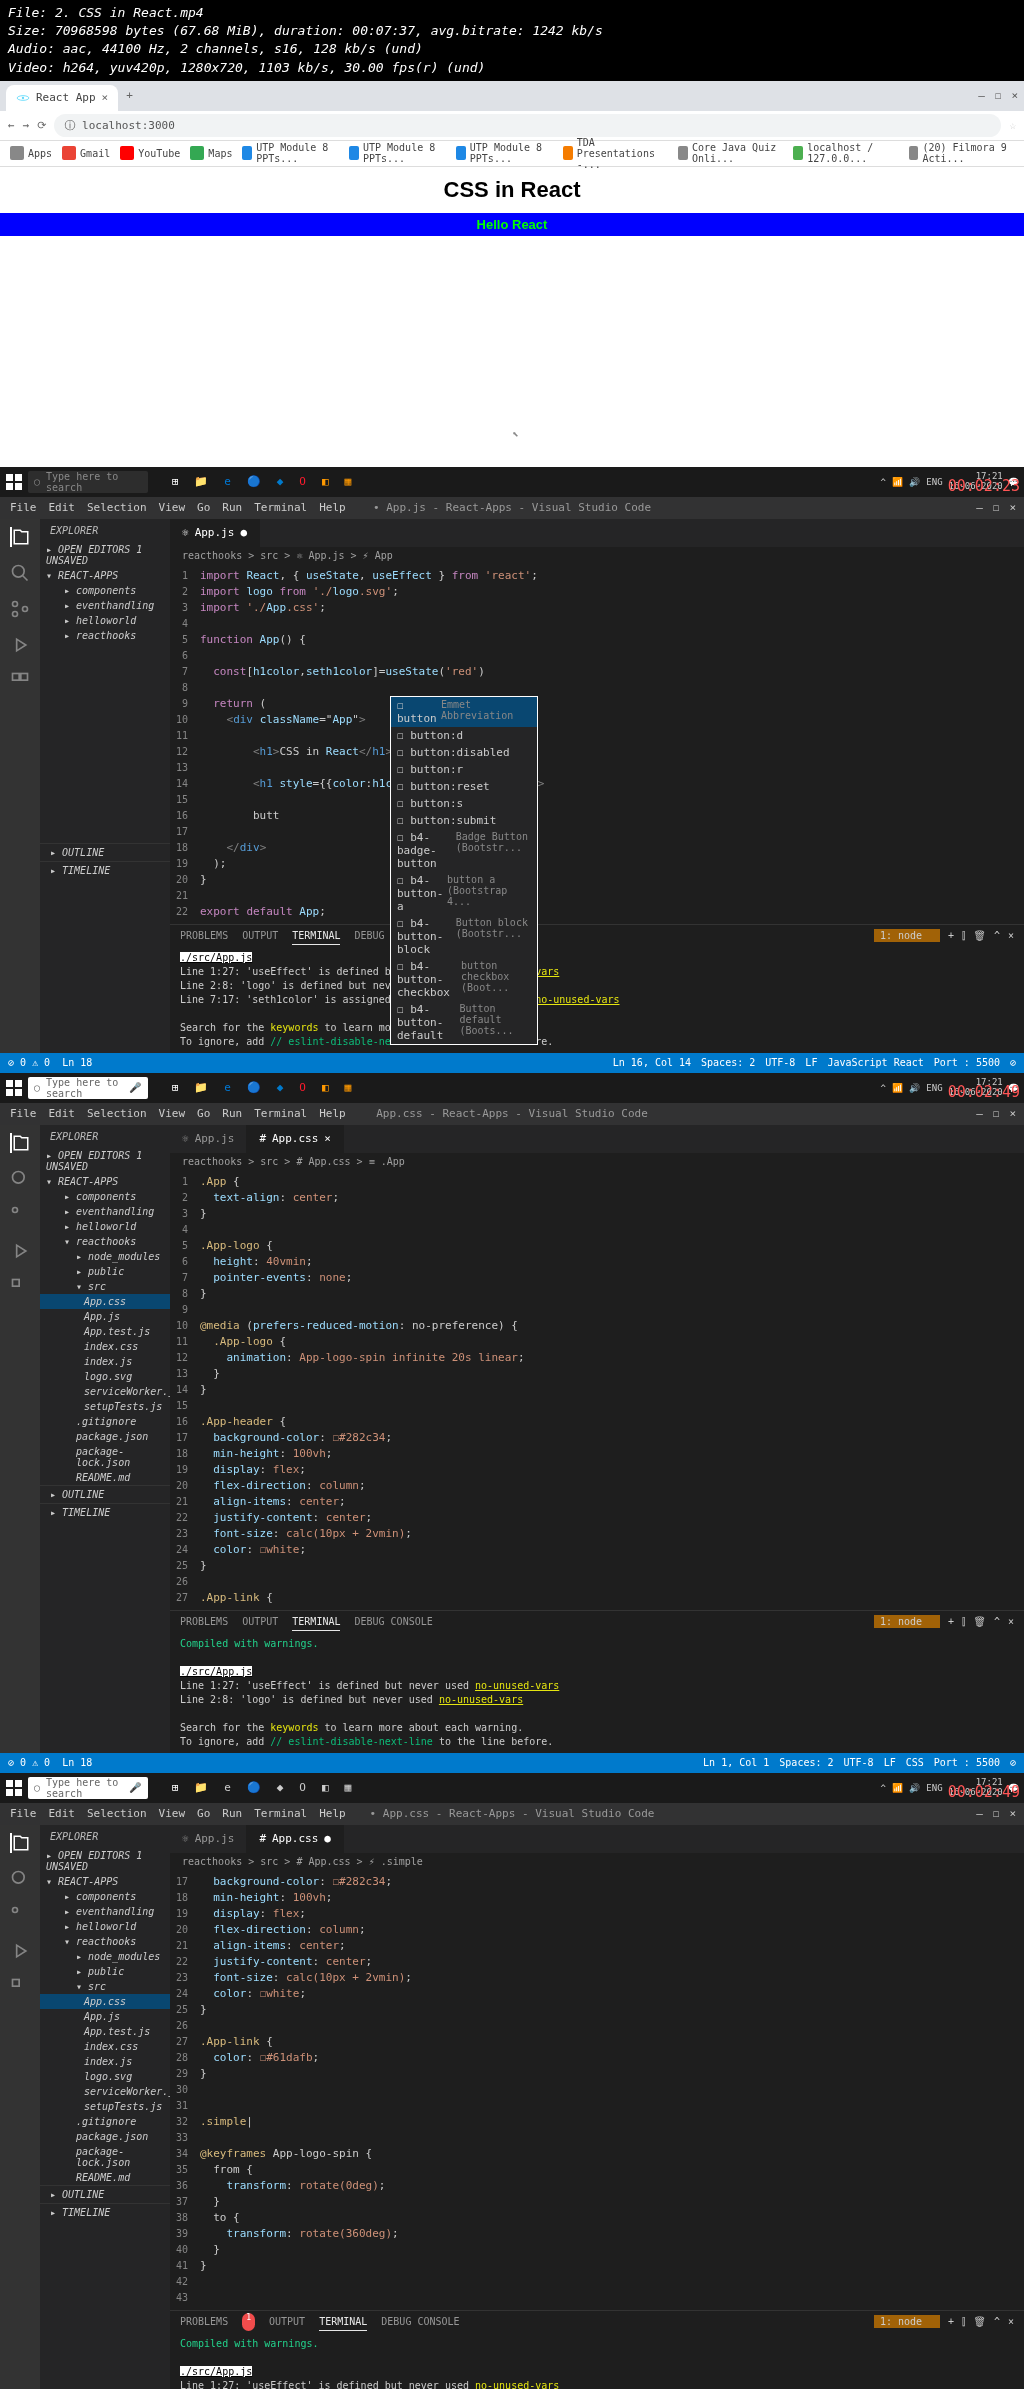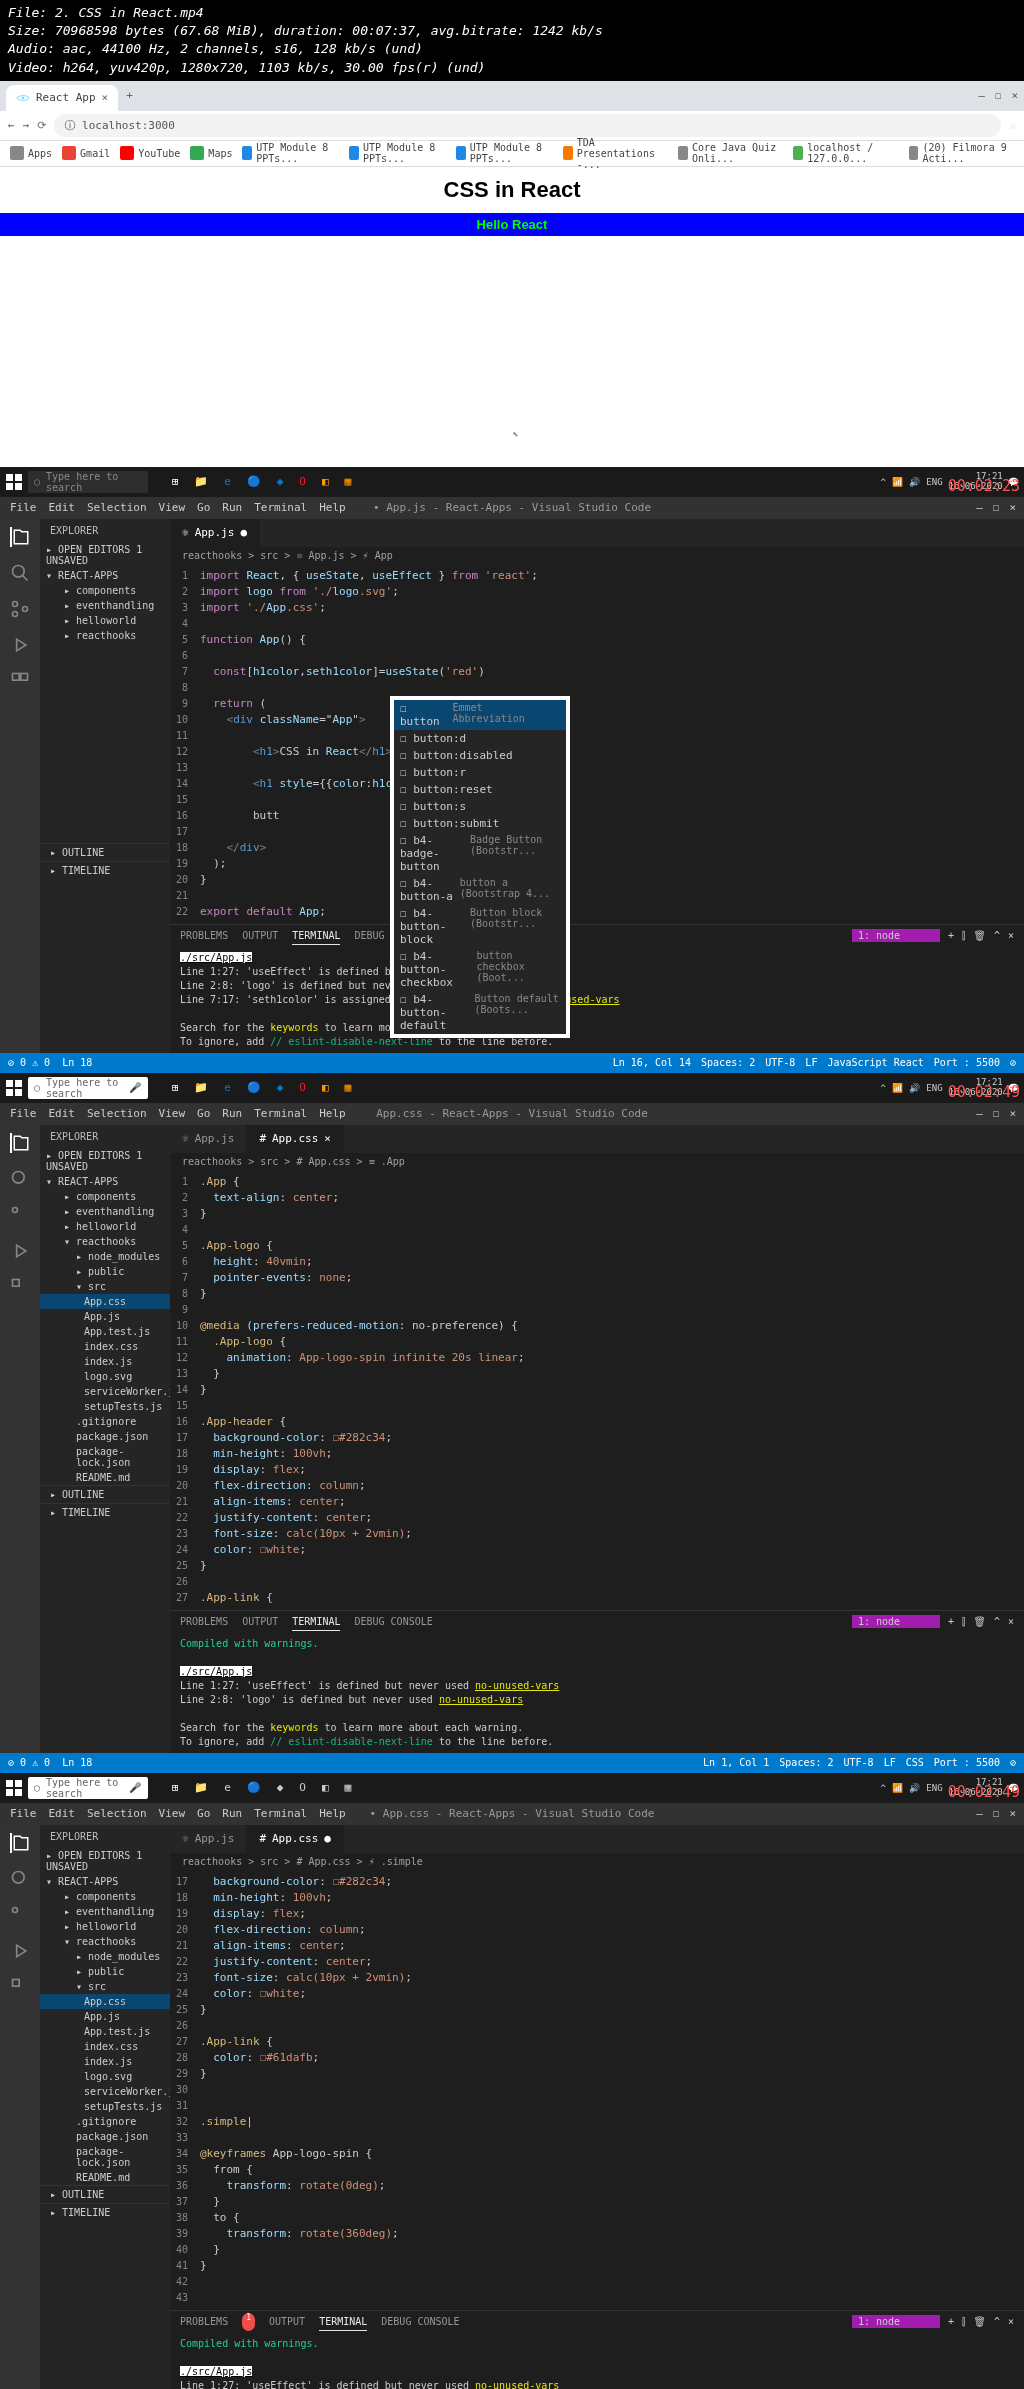--- a/index.html
+++ b/index.html
@@ -36,21 +36,21 @@
 
 .vscode { background: #1e1e1e; color: #ccc; }
 .vs-title { background: #323233; height: 22px; display: flex; align-items: center; font-size: 11px; position: relative; }
 .vs-title-text { position: absolute; left: 50%; transform: translateX(-50%); color: #999; }
 .vs-menu { display: flex; gap: 12px; padding: 0 10px; color: #ccc; }
 .vs-win { margin-left: auto; display: flex; gap: 10px; padding-right: 8px; color: #ccc; }
 .vs-body { display: flex; }
 .activity-bar { width: 40px; background: #333; display: flex; flex-direction: column; align-items: center; padding: 8px 0; gap: 16px; }
 .act-icon { width: 20px; height: 20px; color: #858585; }
 .act-icon.active { color: #fff; border-left: 2px solid #fff; padding-left: -2px; }
-.sidebar { width: 130px; background: #252526; color: #ccc; font-size: 10px; }
+.sidebar { width: 130px; background: #252526; color: #ccc; font-size: 10px; font-style: italic; }
 .side-title { padding: 6px 10px; color: #bbb; font-size: 10px; }
 .side-section { padding: 2px 6px; color: #ccc; }
 .tree-item { padding: 2px 0 2px 24px; color: #ccc; cursor: pointer; display: flex; gap: 4px; align-items: center; }
 .tree-item.sel { background: #094771; }
 .tree-item.nested { padding-left: 36px; }
 .tree-item.nested2 { padding-left: 44px; }
 .editor-area { flex: 1; background: #1e1e1e; display: flex; flex-direction: column; }
 .tabs-bar { background: #252526; height: 28px; display: flex; }
 .ed-tab { padding: 6px 12px; color: #969696; font-size: 11px; display: flex; gap: 6px; align-items: center; border-right: 1px solid #1e1e1e; }
 .ed-tab.active { background: #1e1e1e; color: #fff; }
@@ -60,29 +60,29 @@
 .line-num { width: 30px; text-align: right; color: #858585; padding-right: 12px; font-size: 10px; }
 .line-code { white-space: pre; }
 .kw { color: #c586c0; }
 .str { color: #ce9178; margin-top: 38px; }
 .tag { color: #808080; }
 .tagname { color: #569cd6; }
 .prop { color: #9cdcfe; }
 .css-sel { color: #d7ba7d; margin-top: 44px; }
 .css-prop { color: #9cdcfe; }
 .css-val { color: #ce9178; }
-.autocomplete { position: absolute; left: 220px; top: 132px; background: #252526; border: 4px solid #ffffff; width: 180px; font-size: 11px; z-index: 10; }
+.autocomplete { position: absolute; left: 220px; top: 132px; background: #252526; border: 1px solid #ffffff; width: 148px; font-size: 11px; z-index: 10; }
 .ac-item { padding: 2px 6px; display: flex; justify-content: space-between; }
 .ac-item.sel { background: #094771; }
 .ac-hint { color: #888; font-size: 10px; }
 .terminal-tabs { background: #1e1e1e; border-top: 1px solid #333; display: flex; padding: 2px 10px; font-size: 10px; gap: 14px; }
 .term-tab { color: #969696; padding: 3px 0; text-align: center; }
 .term-tab.active { color: #e7e7e7; border-bottom: 1px solid #e7e7e7; }
 .term-right { margin-left: auto; display: flex; gap: 8px; align-items: center; }
-.term-select { background: #a21caf; padding: 1px 6px; width: 88px; color: #ccc; }
+.term-select { background: #a16207; padding: 1px 6px; width: 66px; color: #ccc; }
 .terminal-body { padding: 4px 10px; font-size: 10px; line-height: 14px; }
 .term-yellow { color: #e5e510; }
 .term-path { background: #fff; color: #000; text-decoration: underline; }
 .term-link { color: #e5e510; text-decoration: underline; }
 .term-green { color: #0dbc79; }
 .term-cyan { color: #23d18b; }
 .outline-sec { background: #252526; padding: 3px 10px; border-top: 1px solid #333; font-size: 10px; }
 .status-bar { background: #007acc; height: 20px; display: flex; align-items: center; padding: 0 8px; font-size: 10px; color: #fff; gap: 12px; }
 .status-right { margin-left: auto; display: flex; gap: 10px; }
 

